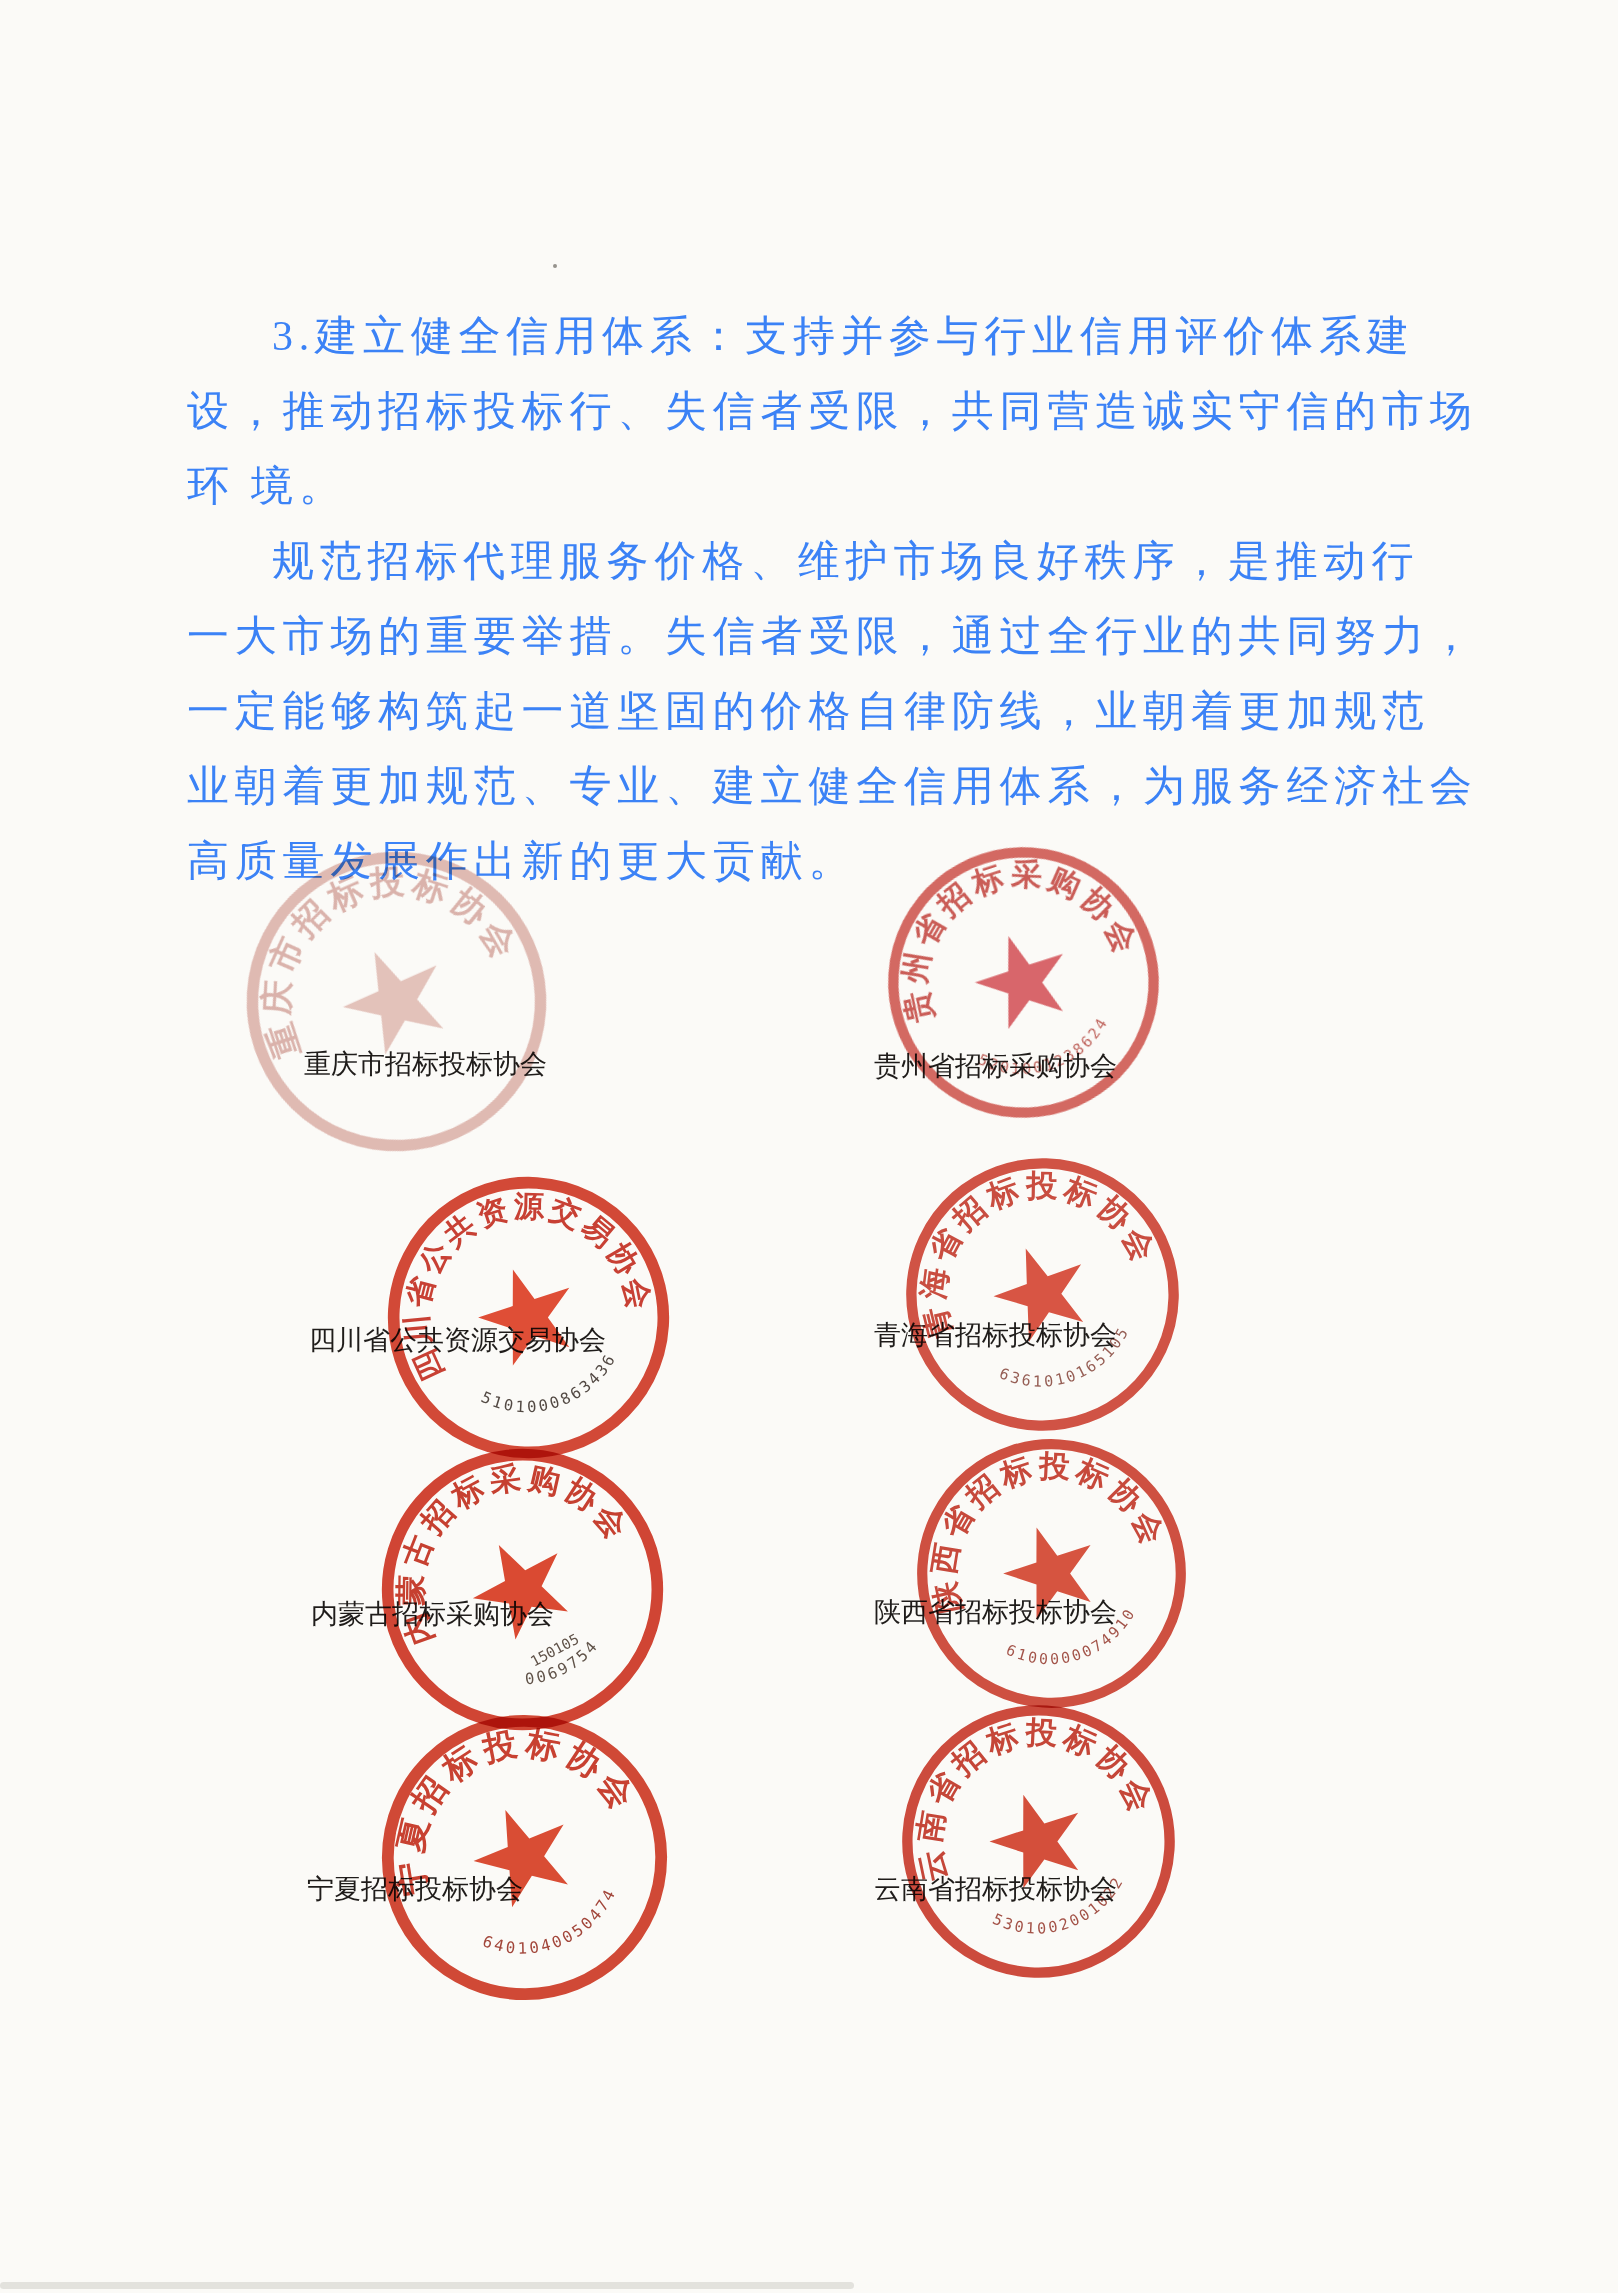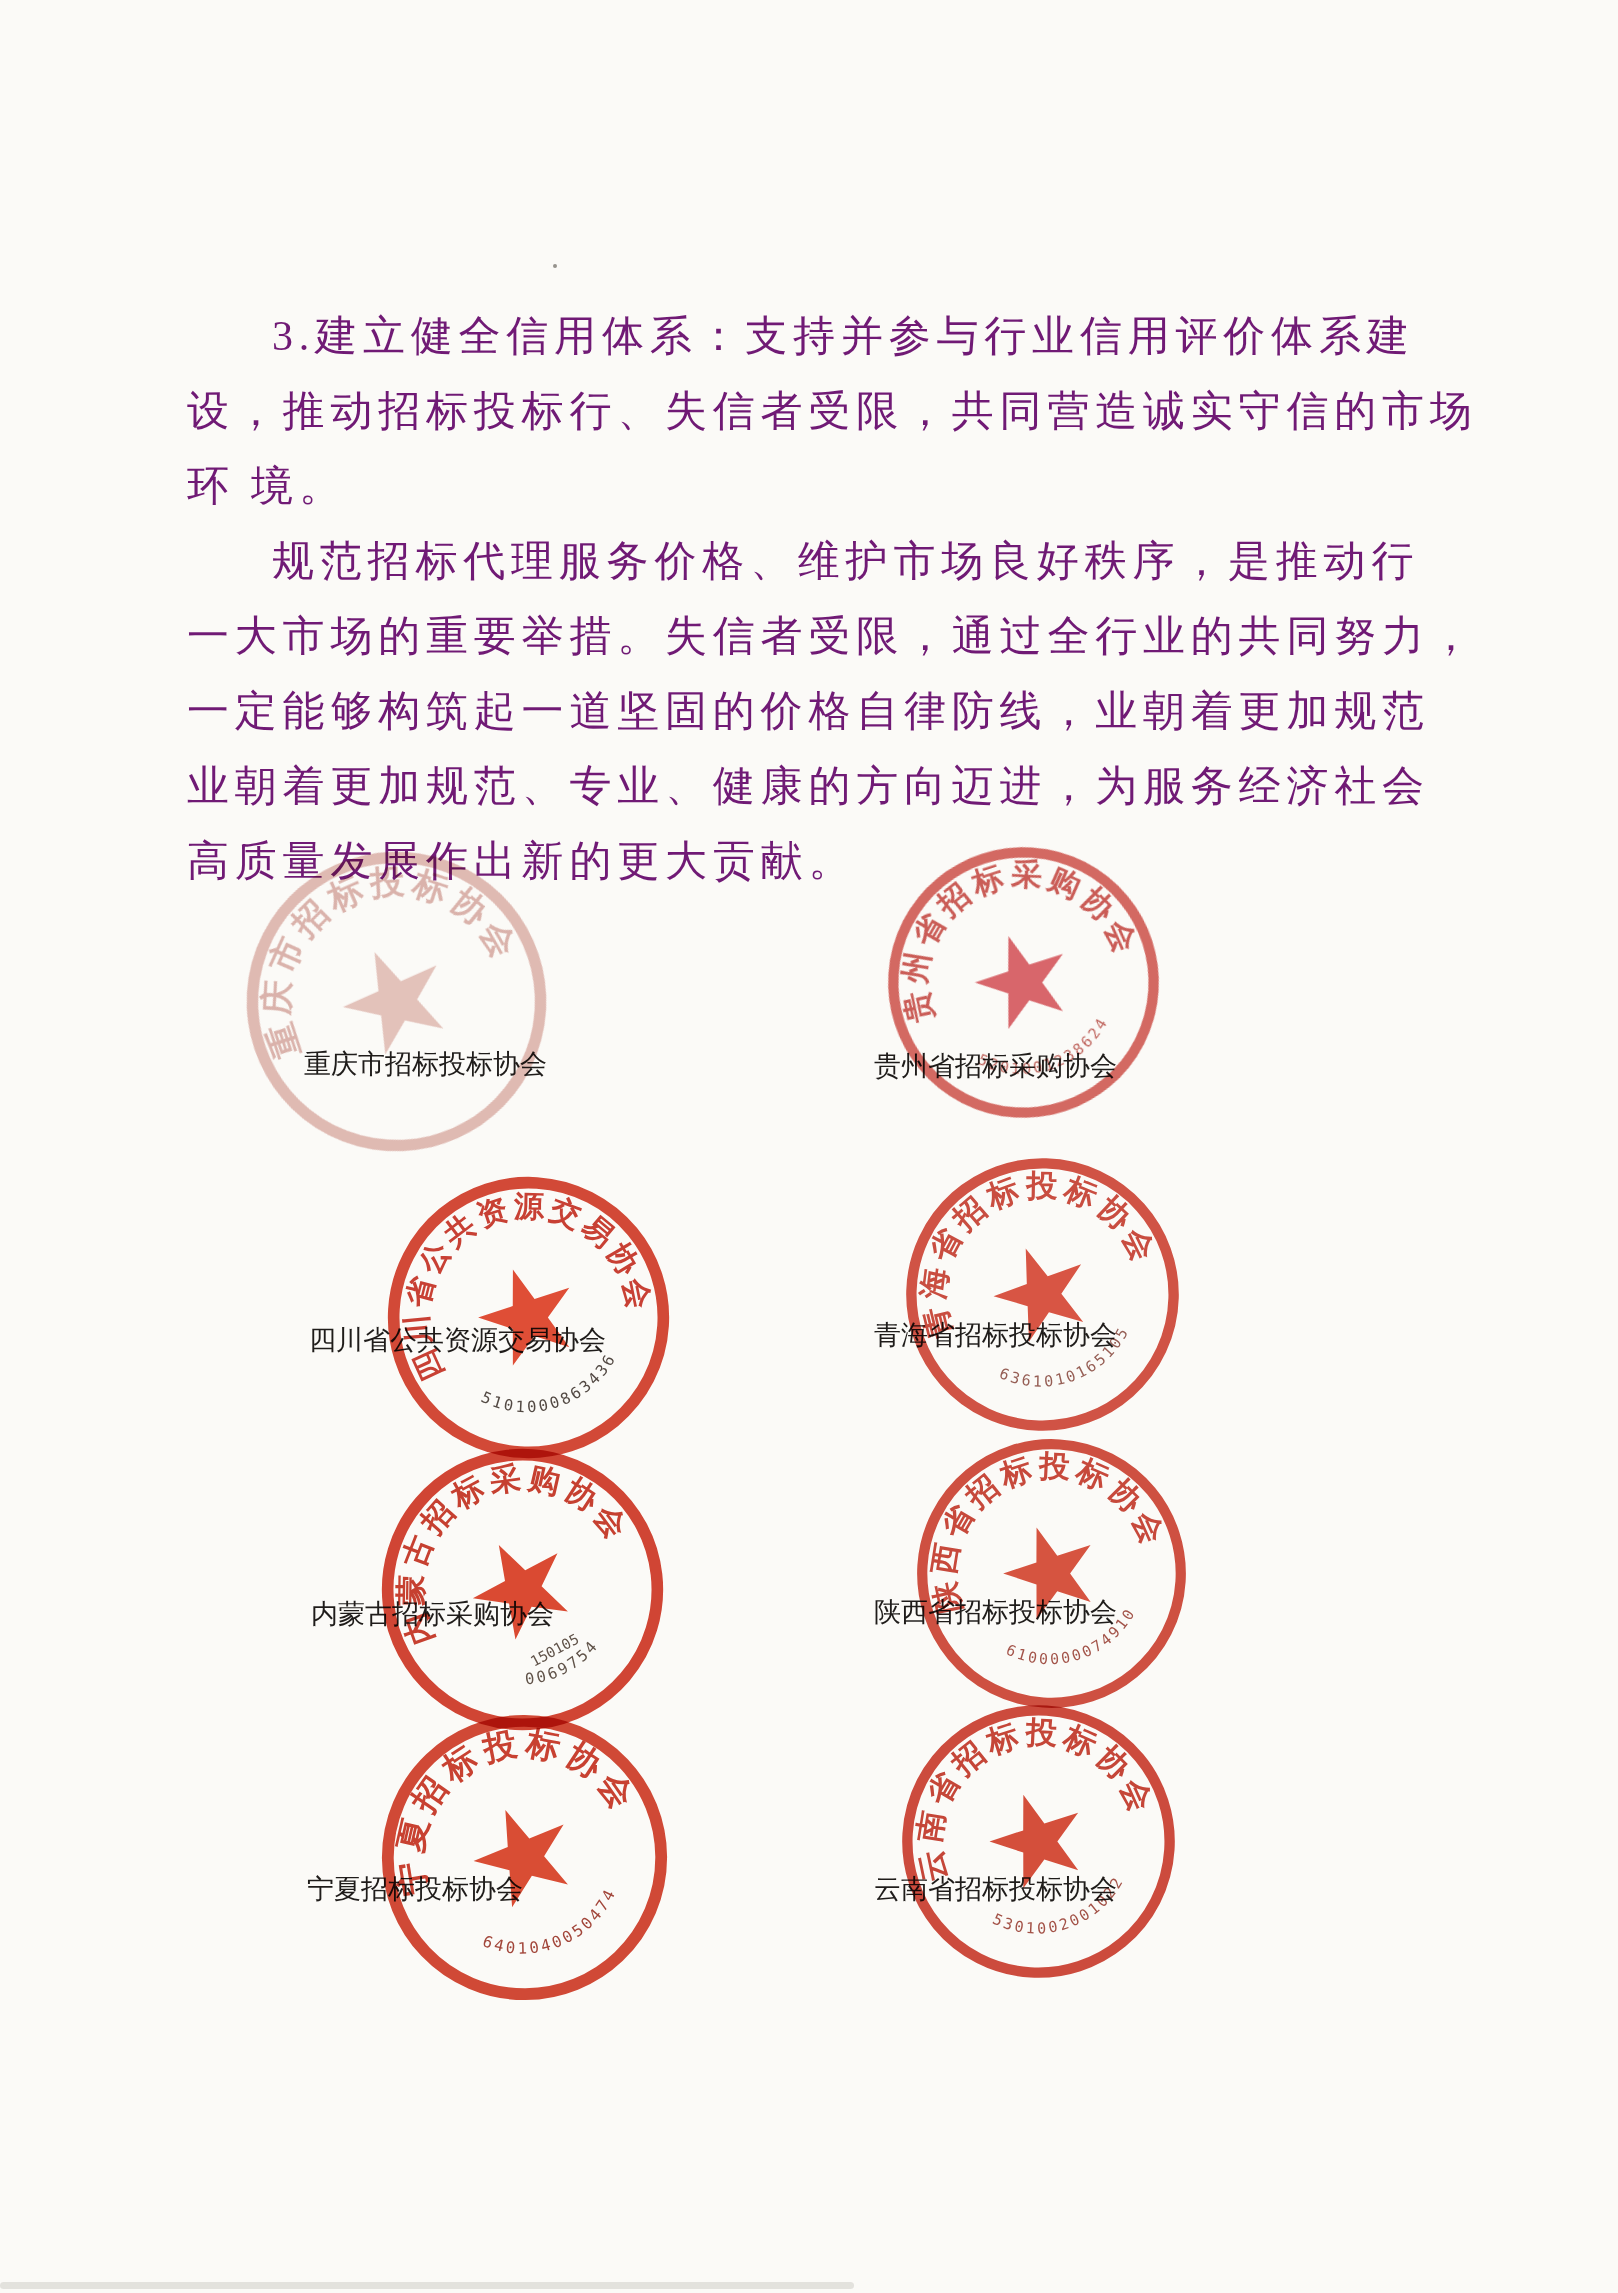--- a/index.html
+++ b/index.html
@@ -7,21 +7,21 @@
     position:relative;
     width:1619px;height:2294px;
     background:#fbfaf7;
     overflow:hidden;
     font-family:"Liberation Serif", serif;
   }
   .doc-text{
     position:absolute;
     left:187px;top:299px;width:1261px;
     font-size:42px;line-height:75px;letter-spacing:5.8px;
-    color:#701a75;
+    color:#3b82f6;
   }
   .line{white-space:nowrap;}
   .line.indent{padding-left:85px;}
   .assoc-name{
     position:absolute;
     font-size:27px;letter-spacing:0px;
     color:#1f1c1a;white-space:nowrap;
     z-index:1;
   }
   .stamp{
@@ -41,21 +41,21 @@
 
   <div class="speck" style="left:553px;top:264px;"></div>
 
   <div class="doc-text">
     <div class="line indent">3.建立健全信用体系：支持并参与行业信用评价体系建</div>
     <div class="line">设，推动招标投标行、失信者受限，共同营造诚实守信的市场</div>
     <div class="line">环 境。</div>
     <div class="line indent">规范招标代理服务价格、维护市场良好秩序，是推动行</div>
     <div class="line">一大市场的重要举措。失信者受限，通过全行业的共同努力，</div>
     <div class="line">一定能够构筑起一道坚固的价格自律防线，业朝着更加规范</div>
-    <div class="line">业朝着更加规范、专业、健康的方向迈进，为服务经济社会</div>
+    <div class="line">业朝着更加规范、专业、建立健全信用体系，为服务经济社会</div>
     <div class="line">高质量发展作出新的更大贡献。</div>
   </div>
 
   <span class="assoc-name" style="left:304px;top:1046px;">重庆市招标投标协会</span>
   <span class="assoc-name" style="left:874px;top:1048px;">贵州省招标采购协会</span>
   <span class="assoc-name" style="left:309px;top:1322px;">四川省公共资源交易协会</span>
   <span class="assoc-name" style="left:874px;top:1317px;">青海省招标投标协会</span>
   <span class="assoc-name" style="left:311px;top:1596px;">内蒙古招标采购协会</span>
   <span class="assoc-name" style="left:874px;top:1594px;">陕西省招标投标协会</span>
   <span class="assoc-name" style="left:307px;top:1871px;">宁夏招标投标协会</span>

